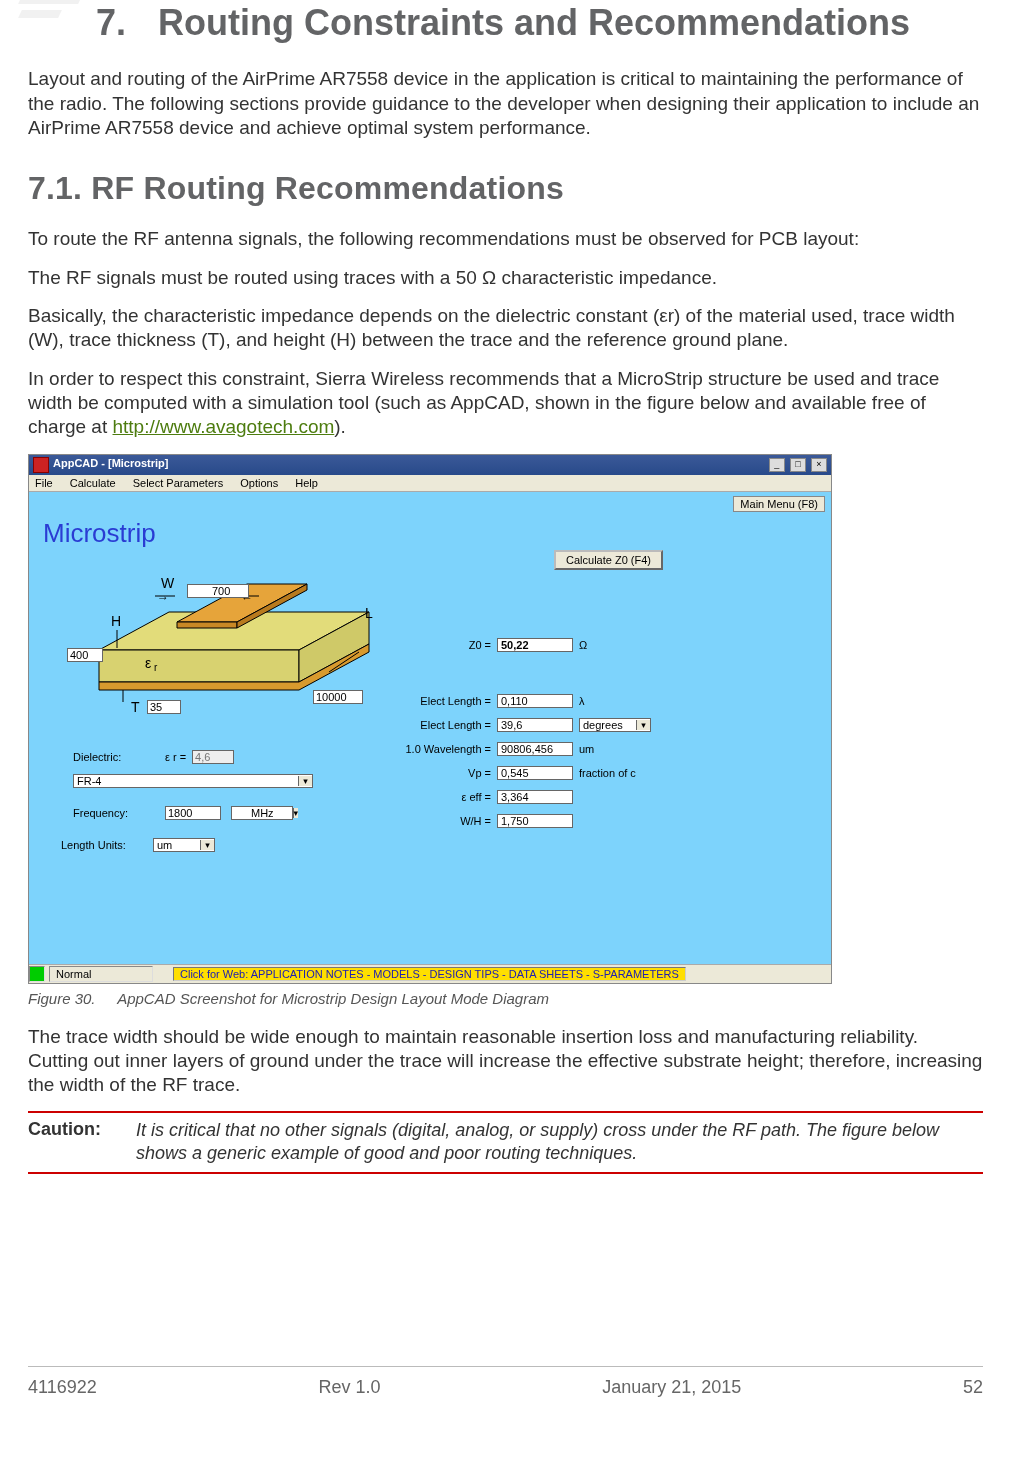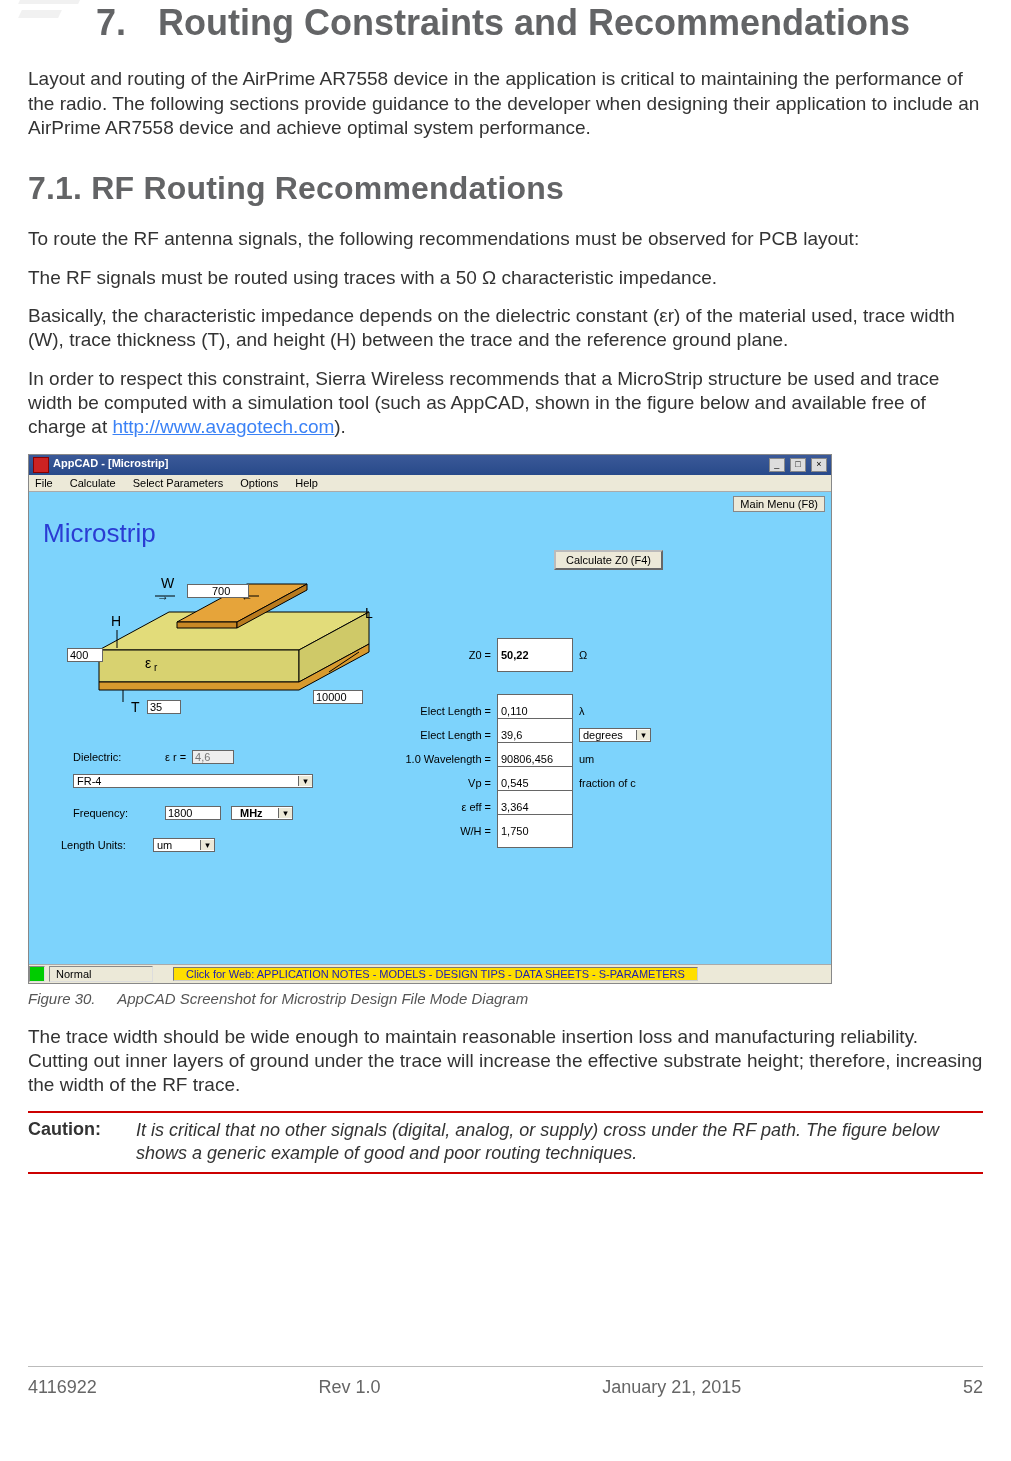--- a/index.html
+++ b/index.html
@@ -56,21 +56,21 @@
     margin: 10px 0 14px 0;
     color: #333;
   }
   h2.subsection {
     color: #636466;
     font-size: 32px;
     font-weight: bold;
     margin: 30px 0 20px 0;
     letter-spacing: 0.2px;
   }
-  a.link { color: #3b82f6; text-decoration: underline; }
+  a.link { color: #4d7c0f; text-decoration: underline; }
   .figure-wrap { margin: 8px 0 4px 0; }
   .caption {
     font-style: italic;
     font-size: 15px;
     color: #555;
     margin: 6px 0 18px 0;
   }
   .caption .figno { margin-right: 18px; text-align: center; }
   .caution-block {
     border-top: 2px solid #c00;
@@ -156,34 +156,34 @@
   .calc-btn {
     position: absolute; right: 168px; top: 58px;
     border: 2px outset #bbb; background: #ece9d8; padding: 2px 10px;
     font-size: 11px;
   }
   .out-row {
     position: absolute; right: 150px; width: 340px;
     display: flex; align-items: center; font-size: 11px;
   }
   .out-row .lbl { width: 150px; text-align: right; margin-right: 6px; }
-  .out-row .val { background:#fff; border:1px solid #666; width:68px; padding:10px 3px; }
+  .out-row .val { background:#fff; border:1px solid #666; width:68px; padding:0 3px; }
   .out-row .val.bold { font-weight: bold; }
   .out-row .unit { margin-left: 6px; }
   .drop { border:1px solid #666; background:#fff; display:inline-flex; align-items:center; }
   .drop .caret { background:#ece9d8; border-left:1px solid #666; width:13px; text-align:center; font-size:9px; }
   .left-row { position:absolute; font-size:11px; display:flex; align-items:center; }
   .left-row .lbl { width: 92px; }
   .statusbar {
     height: 18px; background: #ece9d8; border-top: 1px solid #aaa;
     display:flex; align-items:center;
   }
   .statusbar .seg { border:1px inset #ddd; padding:0 6px; height:14px; line-height:14px; font-size:11px; }
   .statusbar .green { background:#0c0; width:14px; height:14px; border:1px inset #ddd; margin-right:4px; }
-  .statusbar .yellow { background: #ffdf00; color:#2020b0; flex:0 0 auto; padding:0 12px; font-size:11px; border:1px inset #ccc; }
+  .statusbar .yellow { background: #ffdf00; color:#2020b0; flex:0 0 auto; padding:0 6px; font-size:11px; border:1px inset #ccc; }
 </style>
 </head>
 <body>
 
 <div class="page">
   <div class="watermark"></div>
 
   <div class="h1-wrap">
     <div class="h1-number">7.</div>
     <div class="h1-text">Routing Constraints and Recommendations</div>
@@ -306,21 +306,21 @@
         <div class="left-row" style="left:44px; top:282px;">
           <span class="drop" style="width:238px;">
               <span style="flex:1;padding:0 3px;">FR-4</span>
               <span class="caret">▾</span>
             </span>
         </div>
         <div class="left-row" style="left:44px; top:314px;">
           <span class="lbl">Frequency:</span>
           <span class="dim-box" style="position:static;width:50px;margin-right:10px;">1800</span>
           <span class="drop" style="width:60px;">
-              <span style="flex:1;padding:0 8px;font-weight:bold;">MHz</span>
+              <span style="flex:1;padding:0 19px;">MHz</span>
               <span class="caret">▾</span>
             </span>
         </div>
         <div class="left-row" style="left:32px; top:346px;">
           <span class="lbl">Length Units:</span>
           <span class="drop" style="width:60px;">
               <span style="flex:1;padding:0 3px;">um</span>
               <span class="caret">▾</span>
             </span>
         </div>
@@ -329,21 +329,21 @@
         <span class="green"></span>
         <span class="seg" style="width:90px;">Normal</span>
         <span style="width:20px;"></span>
         <span class="yellow">Click for Web: APPLICATION NOTES - MODELS - DESIGN TIPS - DATA SHEETS - S-PARAMETERS</span>
       </div>
     </div>
   </div>
 
   <div class="caption">
     <span class="figno">Figure 30.</span>
-    <span>AppCAD Screenshot for Microstrip Design File Mode Diagram</span>
+    <span>AppCAD Screenshot for Microstrip Design Layout Mode Diagram</span>
   </div>
 
   <p class="body">The trace width should be wide enough to maintain reasonable insertion loss and manufacturing reliability. Cutting out inner layers of ground under the trace will increase the effective substrate height; therefore, increasing the width of the RF trace.</p>
 
   <div class="caution-block">
     <div class="caution-label">Caution:</div>
     <div class="caution-text">It is critical that no other signals (digital, analog, or supply) cross under the RF path. The figure below shows a generic example of good and poor routing techniques.</div>
   </div>
 
   <div class="footer">

